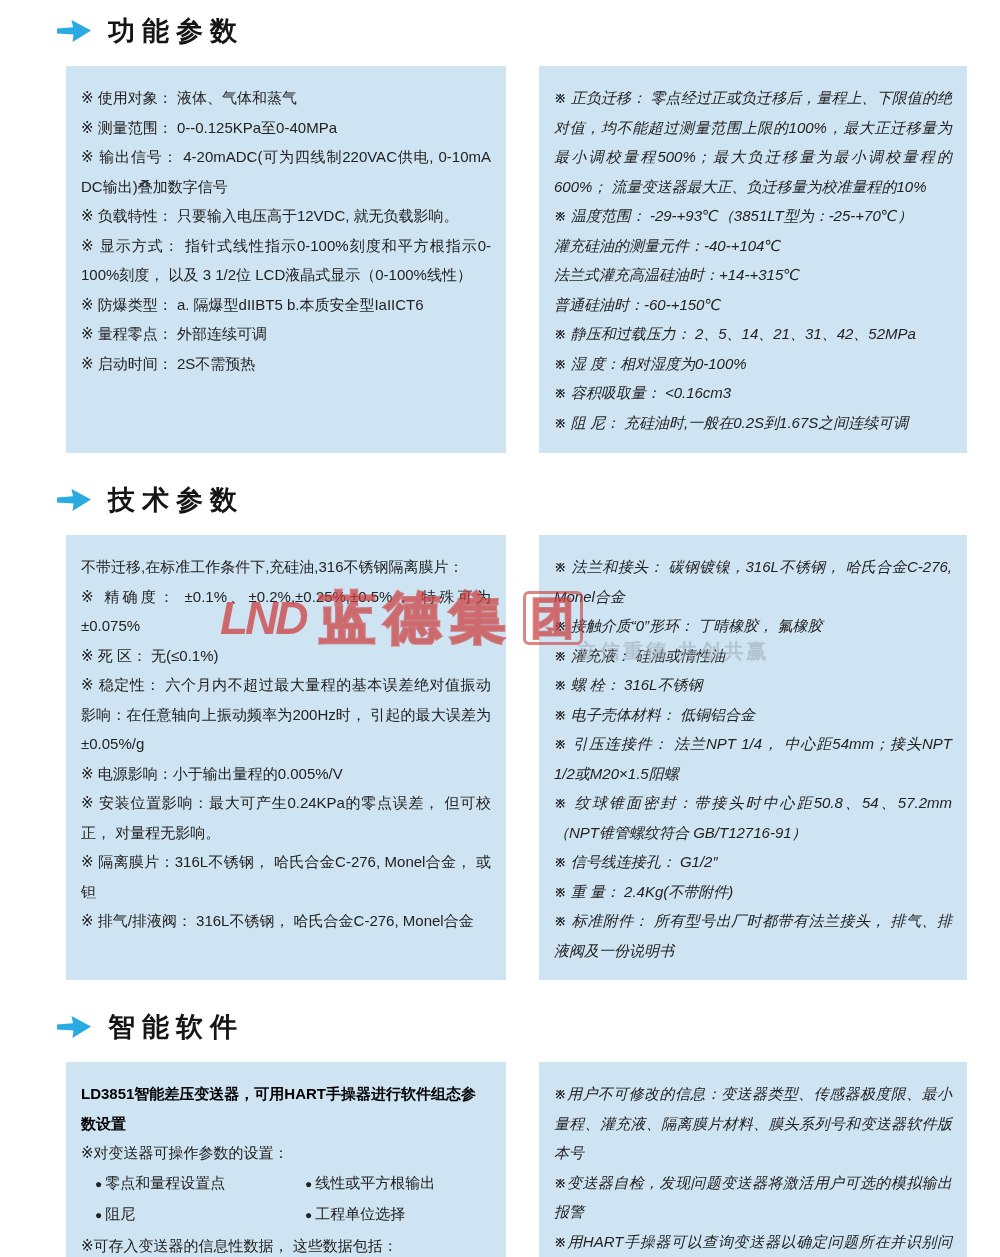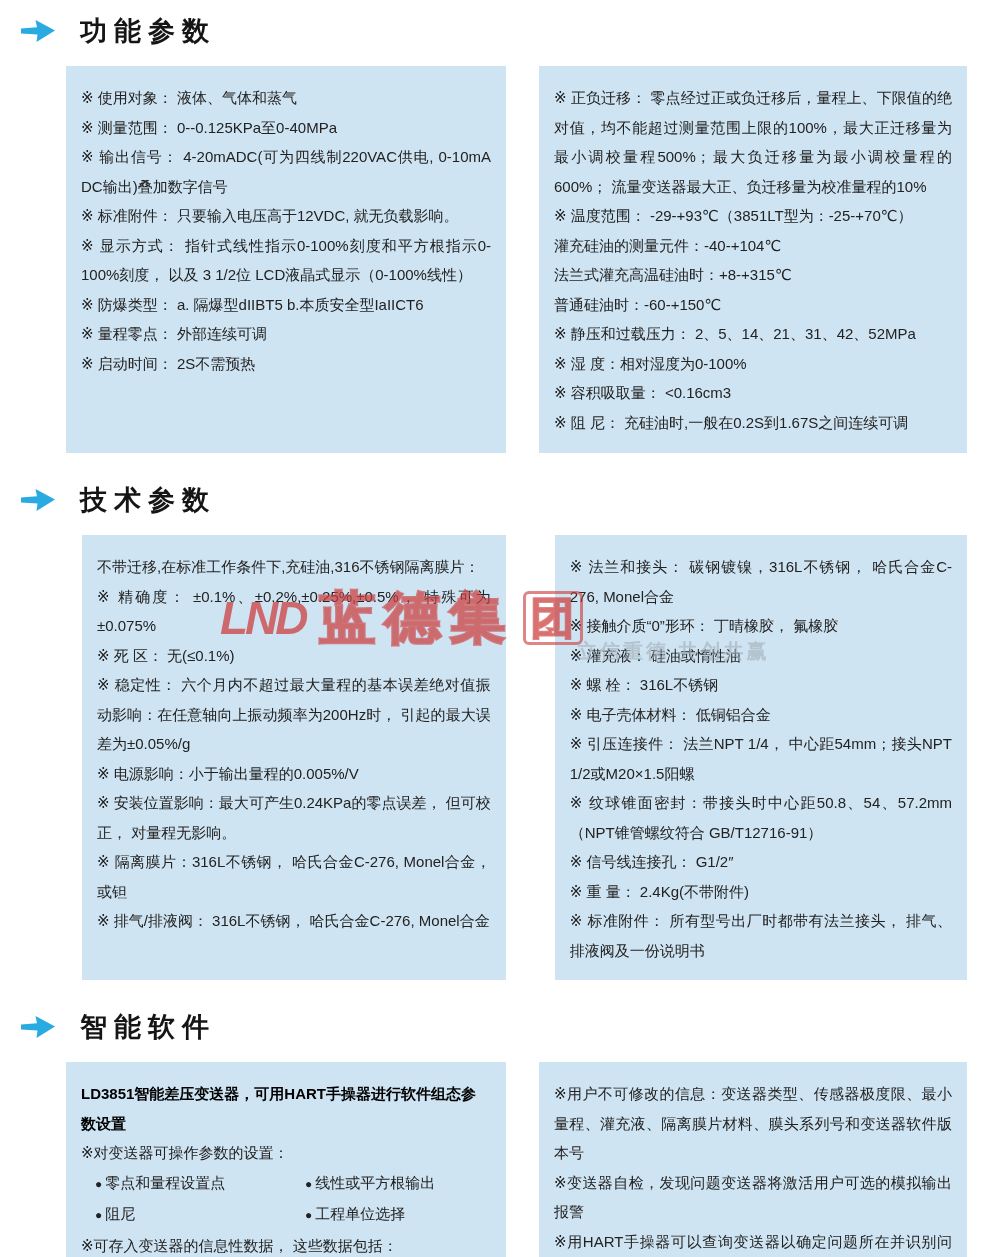--- a/index.html
+++ b/index.html
@@ -8,22 +8,22 @@
     background:#ffffff;
     font-family:"Liberation Sans","DejaVu Sans",sans-serif;
     position:relative;
     overflow:hidden;
   }
   .page{position:relative;width:1000px;height:1257px;}
   section{display:block;}
   .sec{margin-top:28px;}
   .sec:first-child{margin-top:12px;}
   .sec-header{
-    display:flex;align-items:center;gap:24px;
-    padding-left:20px;height:38px;
+    display:flex;align-items:center;gap:16px;
+    padding-left:20px;height:38px;margin-left:36px;
   }
   .arrow-icon{display:inline-flex;width:36px;height:24px;}
   .arrow-icon svg{width:36px;height:24px;}
   .sec-title{
     font-size:27px;font-weight:bold;color:#151515;
     margin:0;letter-spacing:7px;line-height:1;
   }
   .cols{
     display:flex;gap:33px;
     margin:16px 33px 0 66px;
@@ -31,31 +31,31 @@
   }
   .box{
     background:#cfe4f2;
     padding:17px 15px 15px 15px;
     font-size:15px;
     line-height:29.5px;
     color:#222222;
     box-sizing:border-box;
   }
   .box.bl{width:440px;}
-  .box.br{width:428px;}
+  .box.br{width:428px;font-style:italic;}
   .box p{margin:0;text-align:justify;}
   .box p.right{text-align:left;padding-right:4px;}
   .box p.title{font-weight:bold;color:#000;text-align:left;}
   .bullet-row{display:flex;padding-left:14px;}
   .bullet-item{display:inline-block;}
   .bullet-item::before{content:"●";margin-right:3px;font-size:12px;}
   .bullet-row .bullet-item:first-child{width:53%;}
   
   .sec-1 .box{min-height:387px;}
-  .sec-2 .box{min-height:385px;margin-left:16px;}
+  .sec-2 .box{min-height:385px;}
   .sec-3 .box.bl{min-height:240px;}
   .sec-3 .box.br{min-height:257px;}
   
   .wm{
     position:absolute;top:578px;left:220px;
     display:flex;align-items:center;
     pointer-events:none;z-index:5;
     white-space:nowrap;
   }
   .wm-lnd{
@@ -96,31 +96,31 @@
           <path d="M1 9.5 L17 8.2 L15.5 1 L35 11.5 L16.5 23 L17.5 15.5 L1 14.5 Z" fill="#29abe2"></path>
         </svg>
       </span>
       <h2 class="sec-title">功能参数</h2>
     </div>
     <div class="cols">
       <div class="box bl">
           <p>※ 使用对象：  液体、气体和蒸气</p>
           <p>※ 测量范围：  0--0.125KPa至0-40MPa</p>
           <p>※ 输出信号：  4-20mADC(可为四线制220VAC供电, 0-10mA DC输出)叠加数字信号</p>
-          <p>※ 标准附件：  只要输入电压高于12VDC, 就无负载影响。</p>
+          <p>※ 负载特性：  只要输入电压高于12VDC, 就无负载影响。</p>
           <p>※ 显示方式：  指针式线性指示0-100%刻度和平方根指示0-100%刻度， 以及 3 1/2位 LCD液晶式显示（0-100%线性）</p>
           <p>※ 防爆类型：  a. 隔爆型dIIBT5    b.本质安全型IaIICT6</p>
           <p>※ 量程零点：  外部连续可调</p>
           <p>※ 启动时间：  2S不需预热</p>
         </div>
       <div class="box br">
           <p>※ 正负迁移：  零点经过正或负迁移后，量程上、下限值的绝对值，均不能超过测量范围上限的100%，最大正迁移量为最小调校量程500%；最大负迁移量为最小调校量程的600%；  流量变送器最大正、负迁移量为校准量程的10%</p>
           <p>※ 温度范围：  -29-+93℃（3851LT型为：-25-+70℃）</p>
           <p class="right">灌充硅油的测量元件：-40-+104℃</p>
-          <p class="right">法兰式灌充高温硅油时：+8-+315℃</p>
+          <p class="right">法兰式灌充高温硅油时：+14-+315℃</p>
           <p class="right">普通硅油时：-60-+150℃</p>
           <p>※ 静压和过载压力：  2、5、14、21、31、42、52MPa</p>
           <p>※ 湿  度：相对湿度为0-100%</p>
           <p>※ 容积吸取量：  &lt;0.16cm3</p>
           <p>※ 阻  尼：  充硅油时,一般在0.2S到1.67S之间连续可调</p>
         </div>
     </div>
   </section>
 
   <section class="sec sec-2">

